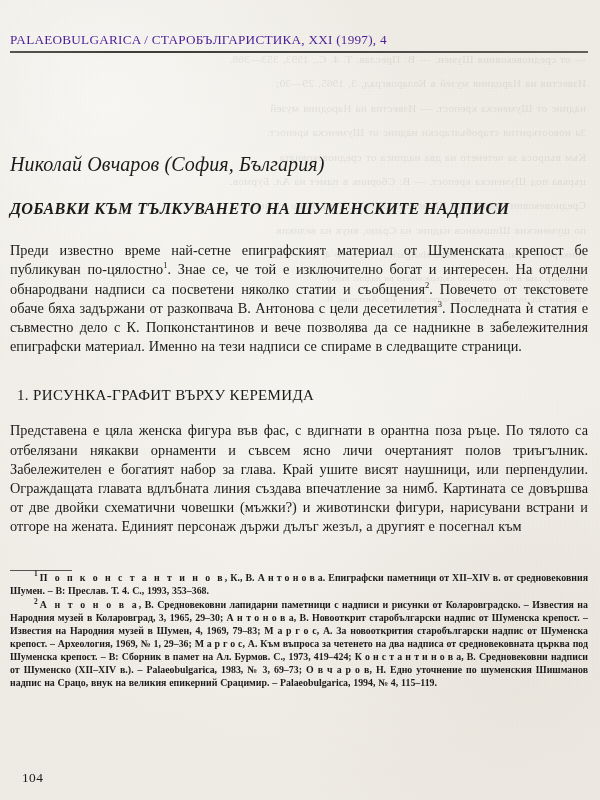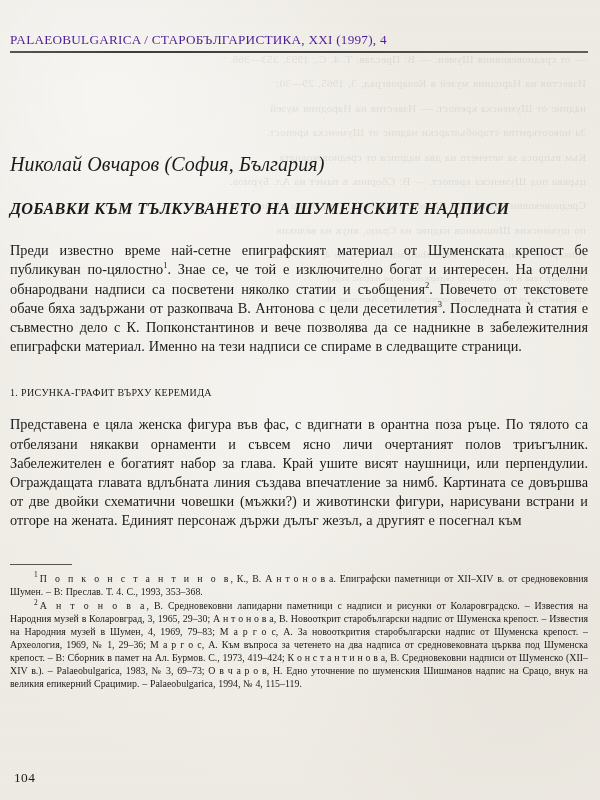--- a/index.html
+++ b/index.html
@@ -101,59 +101,60 @@
     font-size: 14.3px;
     line-height: 19.2px;
     text-align: justify;
     text-justify: inter-word;
     width: 578px;
     word-spacing: 0.5px;
   }
 
   .section-head {
     margin-top: 31px;
-    font-size: 10px;
+    font-size: 15px;
     letter-spacing: 0.35px;
+    margin-left: 7px;
   }
 
   .par2 {
     margin-top: 17px;
   }
 
   
   .fn-rule {
     margin-top: 33px;
     width: 62px;
     height: 1.1px;
     background: #3b3934;
     opacity: 0.85;
   }
   .footnotes {
-    margin-top: 7px;
     font-size: 9.9px;
     line-height: 13.0px;
     text-align: justify;
     width: 578px;
     word-spacing: 0.3px;
+    font-weight: bold;
   }
   .footnotes p {
     margin: 0 0 1.5px 0;
     text-indent: 24px;
   }
   .footnotes sup {
     font-size: 7.4px;
     vertical-align: super;
     line-height: 0;
     padding-right: 2px;
   }
   .sp { letter-spacing: 2.1px; }
 
   .folio {
     position: absolute;
-    left: 14px;
+    left: 22px;
     top: 770px;
     font-size: 13.4px;
     letter-spacing: 0.4px;
   }
 
   sup.ref {
     font-size: 8.6px;
     vertical-align: super;
     line-height: 0;
   }

